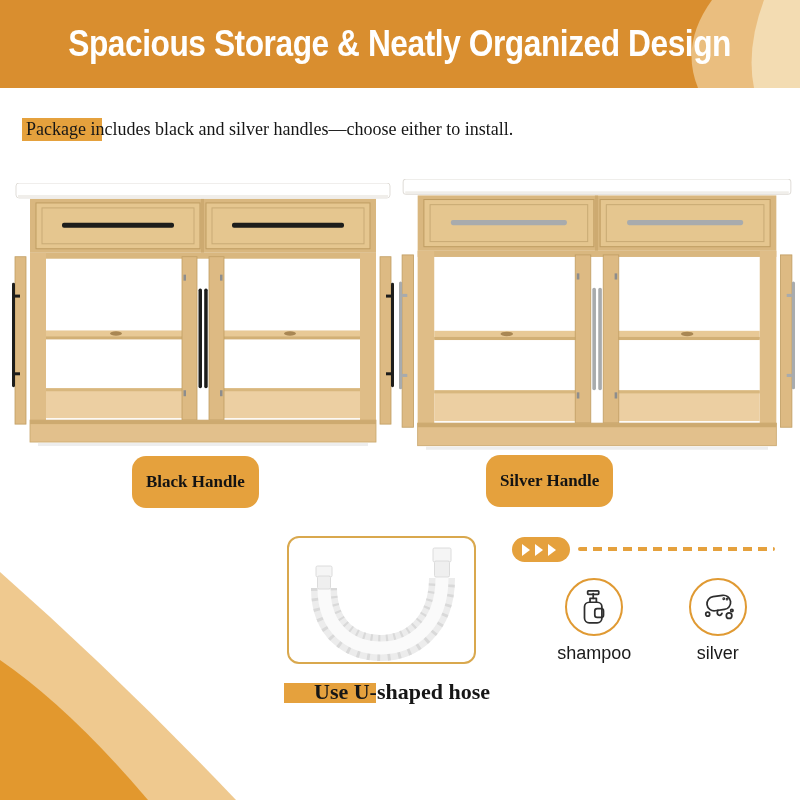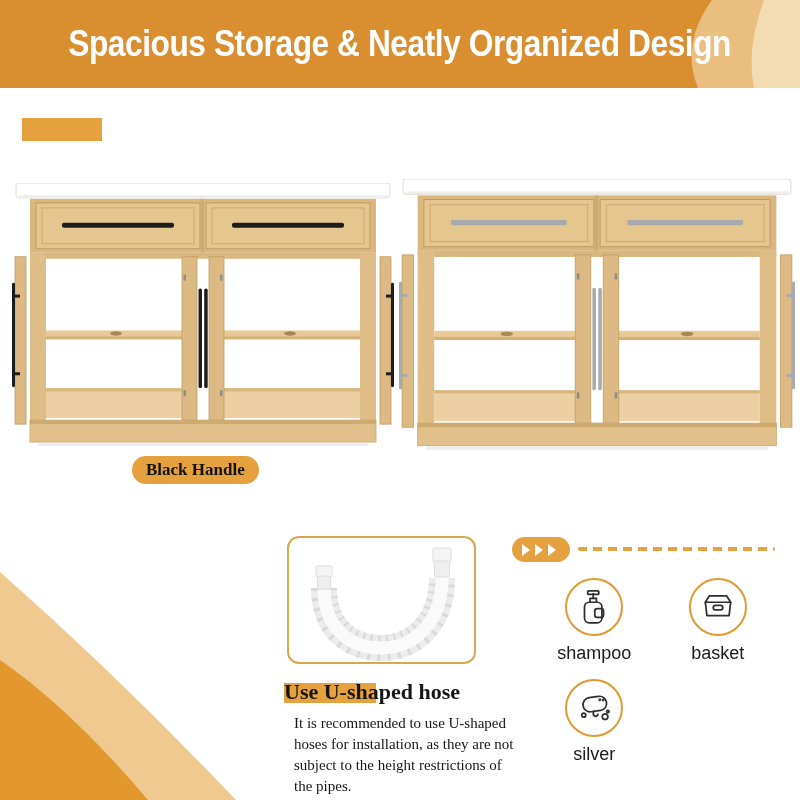--- a/index.html
+++ b/index.html
@@ -21,21 +21,21 @@
   .intro p{position:absolute;left:26px;top:0;margin:0;font-size:18px;line-height:30px;white-space:nowrap;}
 
   
   .vanity{position:absolute;margin:0;}
   .vanity svg{display:block;width:100%;height:100%;}
   .vanity-black{left:12px;top:183px;width:382px;height:271px;}
   .vanity-silver{left:399px;top:179px;width:396px;height:279px;}
 
   
   .pill{position:absolute;background:var(--accent-orange,#E5A13D);border-radius:14px;
-        padding:4px 14px;font-size:17px;font-weight:bold;color:#131313;white-space:nowrap;}
+        padding:16px 14px;font-size:17px;font-weight:bold;color:#131313;white-space:nowrap;}
   .pill-black{left:132px;top:456px;}
   .pill-silver{left:486px;top:455px;}
 
   
   .hose-box{position:absolute;left:287px;top:536px;width:189px;height:128px;background:#fff;
             border:2px solid var(--hose-box-border,#D9A84E);border-radius:12px;box-sizing:border-box;}
   .hose-box svg{display:block;width:100%;height:100%;}
 
   
   .arrow-pill{position:absolute;left:512px;top:537px;width:58px;height:25px;border-radius:13px;
@@ -47,21 +47,21 @@
   .features{position:absolute;left:540px;top:578px;width:232px;
             display:grid;grid-template-columns:1fr 1fr;row-gap:16px;column-gap:20px;justify-items:center;gap:15px;}
   .feature{display:flex;flex-direction:column;align-items:center;}
   .feature-circle{width:58px;height:58px;border:2.5px solid var(--icon-ring,#E09A33);border-radius:50%;
                   display:flex;align-items:center;justify-content:center;box-sizing:border-box;}
   .feature-label{margin-top:7px;font-family:"Liberation Sans",sans-serif;font-size:18px;color:#1a1a1a;}
   .lineicon{stroke:#2e2e2e;stroke-width:2.2;fill:none;stroke-linecap:round;stroke-linejoin:round;}
 
   
   .hose-text{position:absolute;left:284px;top:679px;width:235px;}
-  .hose-text h2{position:relative;margin:0;font-size:22px;font-weight:bold;z-index:2;white-space:nowrap;}
+  .hose-text h2{position:relative;margin:0;font-size:22px;font-weight:bold;z-index:2;white-space:nowrap;padding-left:30px;}
   .h2-highlight{position:absolute;left:0;top:4px;width:92px;height:20px;z-index:1;
                 background:var(--accent-orange,#E5A13D);}
   .hose-text p{margin:8px 0 0 10px;width:222px;font-size:15px;line-height:21px;}
 
   
   .corner-deco{position:absolute;left:0;top:558px;width:240px;height:242px;}
   .hidden-defs{position:absolute;width:0;height:0;overflow:hidden;}
 </style>
 </head>
 <body>
@@ -129,36 +129,40 @@
   <header class="banner">
     <svg class="banner-deco" viewBox="0 0 160 88" preserveAspectRatio="none">
       <path d="M72,0 Q40,44 58,88 L160,88 L160,0 Z" style="fill:var(--banner-band-light,#EABE7F)"></path>
       <path d="M124,0 Q106,48 114,88 L160,88 L160,0 Z" style="fill:var(--banner-band-lighter,#F3DCB2)"></path>
     </svg>
     <h1>Spacious Storage &amp; Neatly Organized Design</h1>
   </header>
 
   <div class="intro">
     <span class="intro-highlight"></span>
+    <p>Package includes black and silver handles—choose either to install.</p>
   </div>
 
   <figure class="vanity vanity-black">
     <svg viewBox="0 0 382 272" preserveAspectRatio="none">
       <use href="#vanity-shape" style="--hdl:var(--handle-black,#1D1D1B)"></use>
     </svg>
   </figure>
 
   <figure class="vanity vanity-silver">
     <svg viewBox="0 0 382 272" preserveAspectRatio="none">
       <use href="#vanity-shape" style="--hdl:var(--handle-silver,#A8ABAD)"></use>
     </svg>
   </figure>
 
   <div class="pill pill-black">
     <span>Black Handle</span>
+  </div>
+  <div class="pill pill-silver">
+    <span>Silver Handle</span>
   </div>
 
   <div class="hose-box">
     <svg viewBox="0 0 185 124">
       <path d="M35,50 C35,92 63,110 92,110 C122,110 153,88 153,40" fill="none" stroke="#ececec" stroke-width="26"></path>
       <path d="M35,50 C35,92 63,110 92,110 C122,110 153,88 153,40" fill="none" stroke="#d9d9d9" stroke-width="26" stroke-dasharray="2.5 6.5"></path>
       <path d="M35,50 C35,92 63,110 92,110 C122,110 153,88 153,40" fill="none" stroke="#fafafa" stroke-width="13"></path>
       <rect x="27" y="28" width="16" height="11" rx="1.5" fill="#f5f5f5" stroke="#dcdcdc"></rect>
       <rect x="28.5" y="38" width="13" height="13" rx="1.5" fill="#efefef" stroke="#dcdcdc"></rect>
       <rect x="144" y="10" width="18" height="14" rx="1.5" fill="#f5f5f5" stroke="#dcdcdc"></rect>
@@ -180,30 +184,20 @@
       <div class="feature-circle">
         <svg class="lineicon" width="38" height="38" viewBox="0 0 48 48">
           <rect x="12" y="18" width="22" height="26" rx="6"></rect>
           <path d="M19,18 v-5 h8 v5"></path>
           <path d="M23,13 v-6"></path>
           <rect x="16" y="3.5" width="14" height="4.5" rx="1"></rect>
           <rect x="25" y="26" width="11" height="11" rx="3"></rect>
         </svg>
       </div>
       <span class="feature-label">shampoo</span>
-    </div>
-    <div class="feature">
-      <div class="feature-circle">
-        <svg class="lineicon" width="38" height="38" viewBox="0 0 48 48">
-          <path d="M8,18 L13,10 H35 L40,18"></path>
-          <path d="M8,18 H40 L38,35 H10 Z"></path>
-          <rect x="18" y="22" width="12" height="5.5" rx="2.7"></rect>
-        </svg>
-      </div>
-      <span class="feature-label">basket</span>
     </div>
     <div class="feature">
       <div class="feature-circle">
         <svg class="lineicon" width="38" height="38" viewBox="0 0 48 48">
           <g transform="rotate(-8 25 19)">
             <rect x="10" y="10" width="30" height="18" rx="9"></rect>
             <circle cx="32" cy="14.5" r="0.7"></circle>
             <circle cx="36" cy="15.5" r="0.7"></circle>
           </g>
           <path d="M24,28 c-3,6 3,9 5,4"></path>
@@ -212,21 +206,20 @@
           <circle cx="41.5" cy="28.5" r="1.5"></circle>
         </svg>
       </div>
       <span class="feature-label">silver</span>
     </div>
   </div>
 
   <div class="hose-text">
     <span class="h2-highlight"></span>
     <h2>Use U-shaped hose</h2>
-    <p>It is recommended to use U-shaped hoses for installation, as they are not subject to the height restrictions of the pipes.</p>
   </div>
 
   <svg class="corner-deco" viewBox="0 0 240 242" preserveAspectRatio="none">
     <path d="M0,14 Q118,118 236,242 L0,242 Z" style="fill:var(--deco-band-light,#EFC98F)"></path>
     <path d="M0,102 Q70,150 148,242 L0,242 Z" style="fill:var(--deco-band-dark,#E2982E)"></path>
   </svg>
 
 </div>
 
 </body></html>

